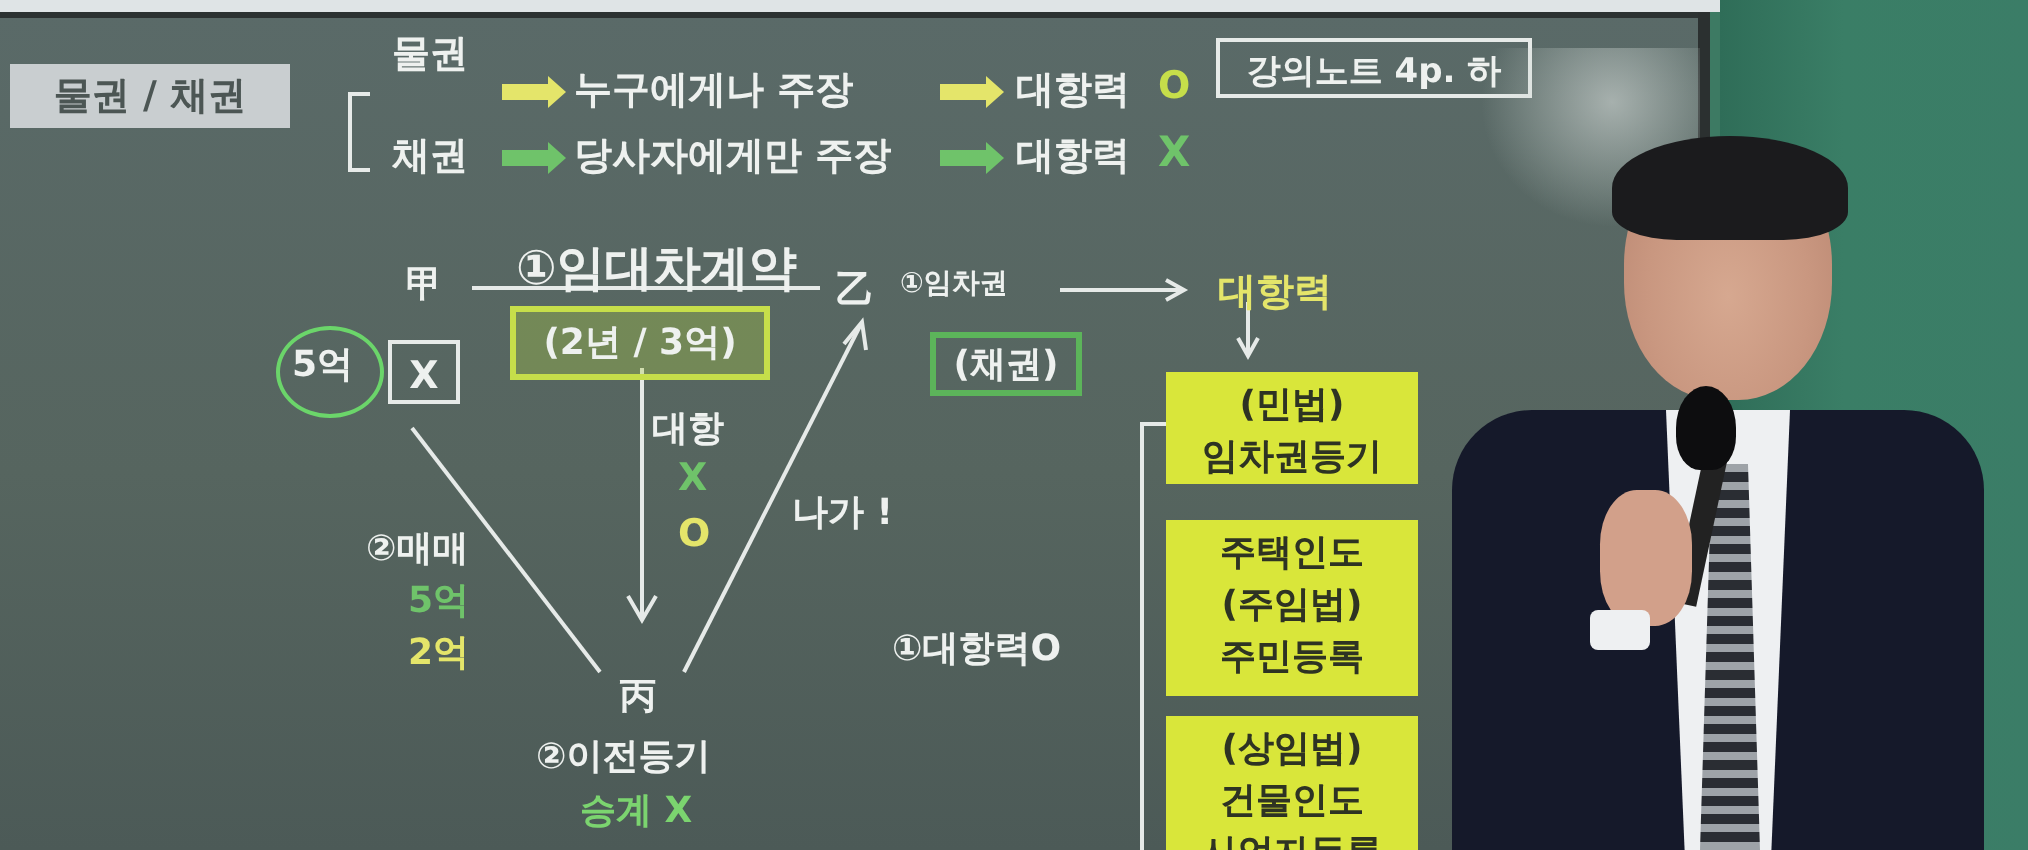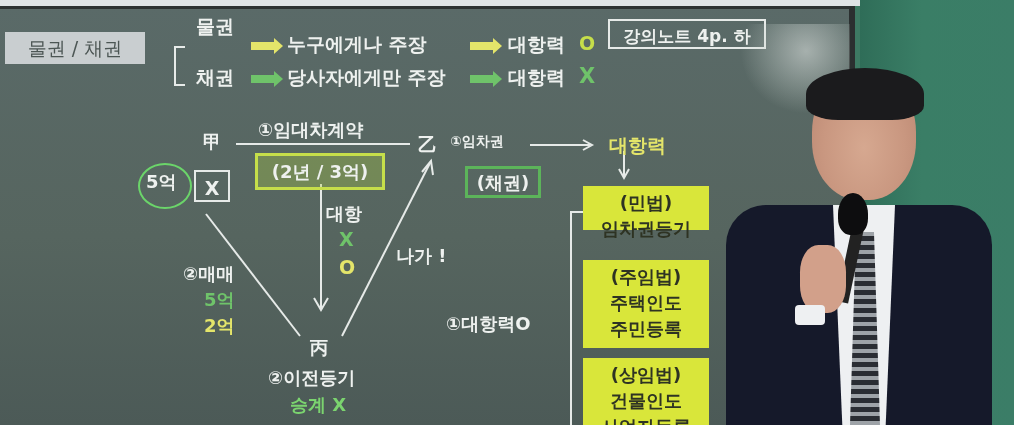--- a/index.html
+++ b/index.html
@@ -21,21 +21,21 @@
   }
   .board::before {
     content: ""; position: absolute; left: 0; top: 0; right: 0; height: 3px; background: #2c3232;
   }
   .abs { position: absolute; white-space: nowrap; }
   .chalk { color: #eef1ef; font-weight: bold; }
   .green { color: #7bd46f; font-weight: bold; }
   .yellow { color: #e4e56a; font-weight: bold; }
   .title-box {
     left: 5px; top: 26px; width: 140px; height: 32px; background: #c9ced0;
-    color: #4c5654; font-size: 19px; font-weight: normal; text-align: center; line-height: 32px;
+    color: #4c5654; font-size: 19px; font-weight: bold; text-align: center; line-height: 32px;
   }
   .bracket {
     left: 174px; top: 40px; width: 9px; height: 36px;
     border: 2px solid #e7ebe9; border-right: none;
   }
   .arrow-fat {
     display: inline-block; position: absolute; width: 24px; height: 8px;
   }
   .arrow-fat::after {
     content: ""; position: absolute; right: -8px; top: -4px;
@@ -142,21 +142,21 @@
       <polyline points="422,166 431,155 433,169"></polyline>
       <line x1="530" y1="139" x2="590" y2="139"></line>
       <polyline points="583,134 592,139 583,144"></polyline>
       <line x1="624" y1="145" x2="624" y2="170"></line>
       <polyline points="619,163 624,172 629,163"></polyline>
       <polyline points="583,206 571,206 571,419"></polyline>
     </g>
   </svg>
 
   <div class="abs chalk" style="left:203px; top:124px; font-size:18px;">甲</div>
-  <div class="abs chalk" style="left:258px; top:112px; font-size:18px;">①임대차계약</div>
+  <div class="abs chalk" style="left:258px; top:112px; font-size:24px;">①임대차계약</div>
   <div class="abs chalk" style="left:418px; top:126px; font-size:19px;">乙</div>
 
   <div class="abs circle5"></div>
   <div class="abs chalk" style="left:146px; top:164px; font-size:18px;">5억</div>
   <div class="abs xbox">X</div>
 
   <div class="abs contract-box">(2년 / 3억)</div>
 
   <div class="abs chalk" style="left:326px; top:196px; font-size:18px;">대항</div>
   <div class="abs" style="left:339px; top:222px; font-size:19px; font-weight:bold; color:#6fc36a;">X</div>
@@ -171,27 +171,27 @@
   <div class="abs chalk" style="left:310px; top:330px; font-size:18px;">丙</div>
   <div class="abs chalk" style="left:268px; top:360px; font-size:18px;">②이전등기</div>
   <div class="abs green" style="left:290px; top:387px; font-size:18px;">승계 X</div>
 
   <div class="abs chalk" style="left:450px; top:127px; font-size:14px;">①임차권</div>
   <div class="abs bond-box">(채권)</div>
   <div class="abs yellow" style="left:609px; top:127px; font-size:19px;">대항력</div>
 
   <div class="abs chalk" style="left:446px; top:306px; font-size:18px;">①대항력O</div>
 
-  <div class="ybox" style="top:180px; height:44px;">
+  <div class="ybox" style="top:180px; height:56px;">
     <div>(민법)</div>
     <div>임차권등기</div>
   </div>
   <div class="ybox" style="top:254px; height:88px;">
+    <div>주택인도</div>
     <div>(주임법)</div>
-    <div>주택인도</div>
     <div>주민등록</div>
   </div>
   <div class="ybox" style="top:352px; height:80px;">
     <div>(상임법)</div>
     <div>건물인도</div>
     <div>사업자등록</div>
   </div>
 </div>
 
 <div class="person-body"></div>

